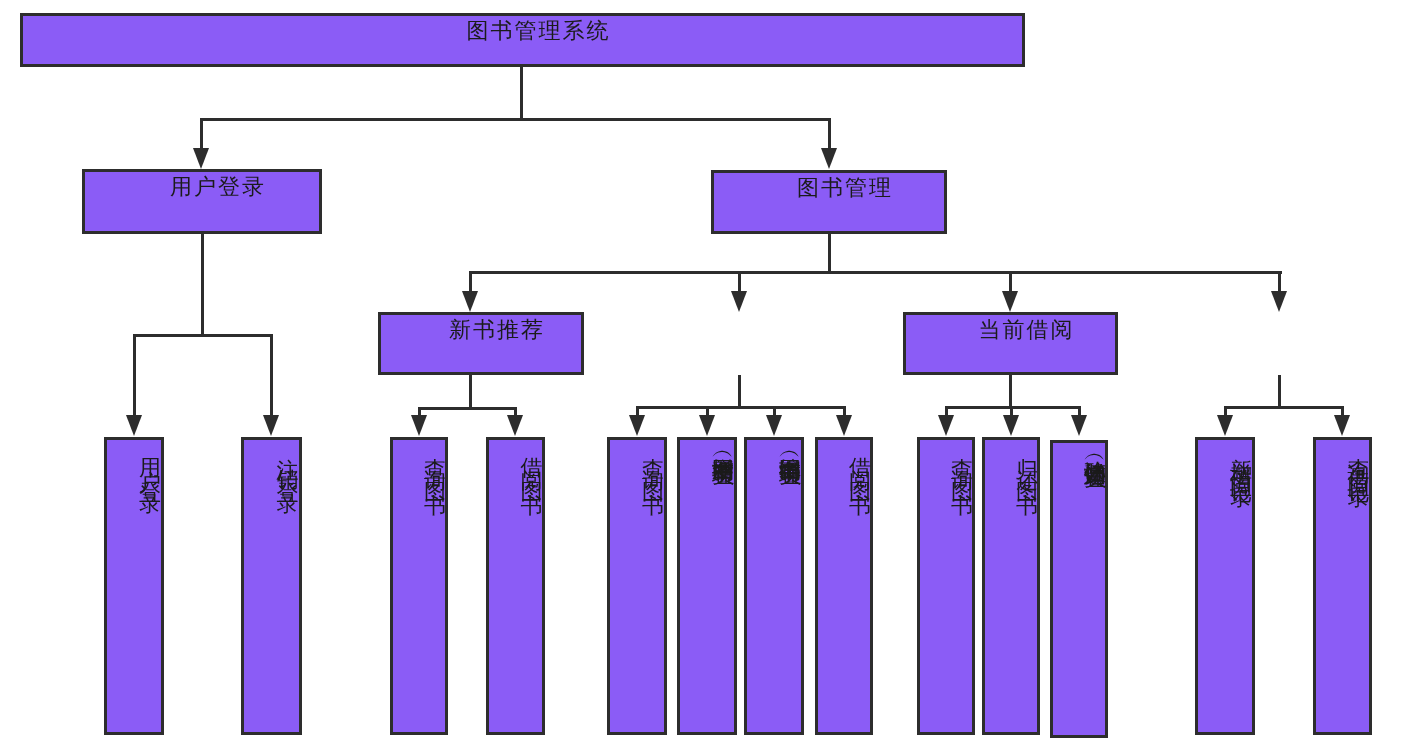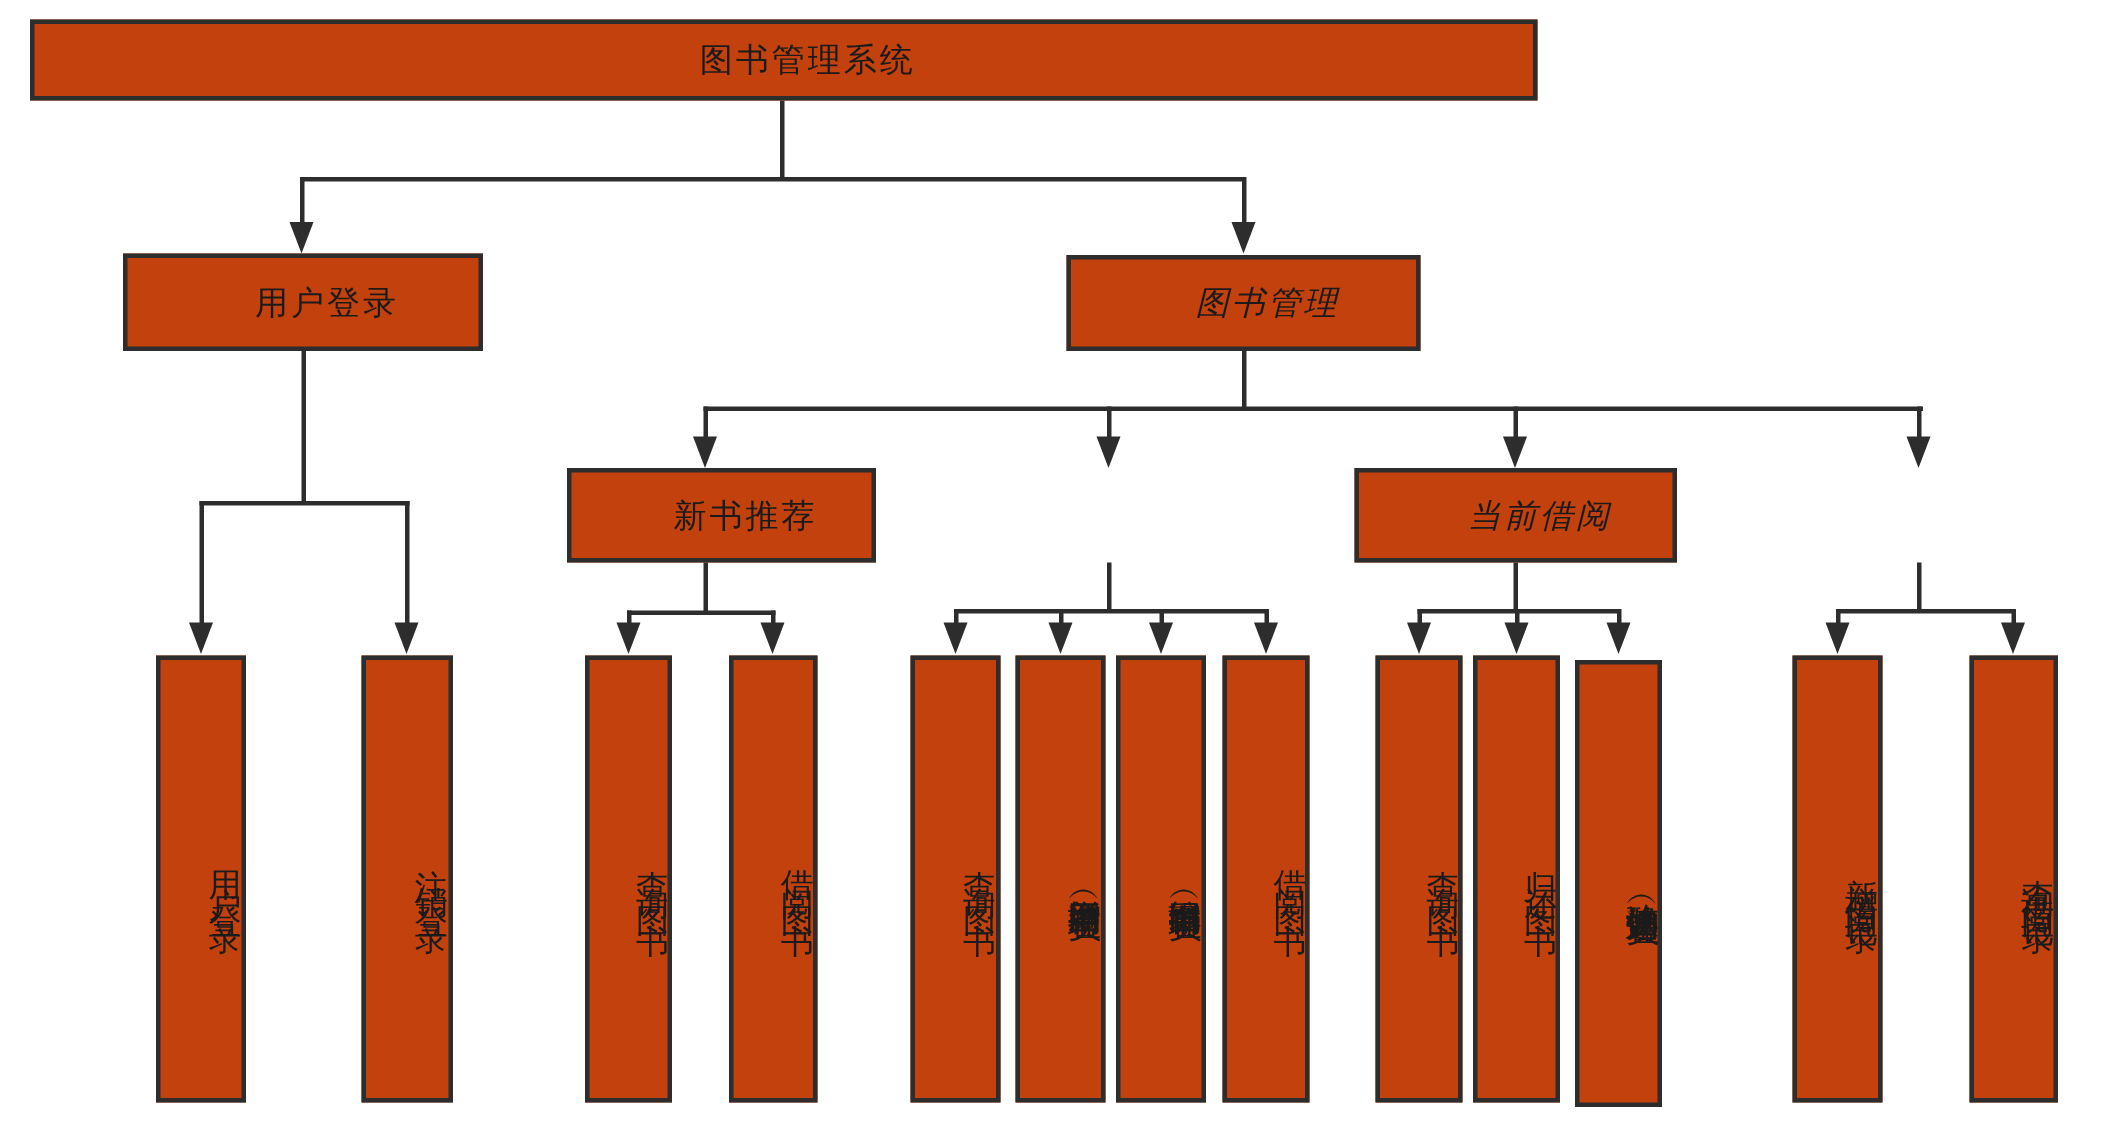--- a/index.html
+++ b/index.html
@@ -1,21 +1,21 @@
 <!DOCTYPE html>
 <html><head>
 <meta charset="utf-8">
 <style>
   html,body { margin:0; padding:0; background:#ffffff; }
   body { width:1405px; height:747px; position:relative; overflow:hidden;
          font-family:"Liberation Sans","DejaVu Sans",sans-serif; }
   .canvas { position:absolute; left:0; top:0; width:1405px; height:747px; background:#ffffff; }
 
-  .box { position:absolute; background:#c2410c; border:3px solid #2d2d2d; box-sizing:border-box;
-         display:flex; align-items:center; justify-content:center; color:#1b1b1b; z-index:2;padding-left:32px; }
+  .box { position:absolute; background:#8b5cf6; border:3px solid #2d2d2d; box-sizing:border-box;
+         display:flex; align-items:flex-start; justify-content:center; color:#1b1b1b; z-index:2;padding-left:32px; }
   .hbox { font-size:22px; letter-spacing:2px; white-space:nowrap; }
   .leaf { font-size:22px; }
   .leaf .vtxt { writing-mode:vertical-rl; text-orientation:mixed; line-height:1.0; }
   .ls4 { letter-spacing:12px; }
   .ls6 { letter-spacing:6px; }
   .ls9 { letter-spacing:1px; }
 
   .vline, .hline { position:absolute; background:#2d2d2d; z-index:1; }
   .vline { width:3px; }
   .hline { height:3px; }
@@ -38,21 +38,21 @@
   <div class="vline" style="left:520px; top:67px; height:51px;"></div>
   <div class="hline" style="left:200px; top:118px; width:630px;"></div>
   <div class="vline" style="left:200px; top:118px; height:32px;"></div>
   <div class="arrow" style="left:193px; top:148px;"></div>
   <div class="vline" style="left:828px; top:118px; height:32px;"></div>
   <div class="arrow" style="left:821px; top:148px;"></div>
 
   <div class="box hbox" style="left:82px; top:169px; width:240px; height:65px;">
     <span>用户登录</span>
   </div>
-  <div class="box hbox" style="left:711px; top:170px; width:236px; height:64px;font-style:italic;">
+  <div class="box hbox" style="left:711px; top:170px; width:236px; height:64px;">
     <span>图书管理</span>
   </div>
 
   <div class="vline" style="left:201px; top:234px; height:102px;"></div>
   <div class="hline" style="left:133px; top:334px; width:140px;"></div>
   <div class="vline" style="left:133px; top:334px; height:84px;"></div>
   <div class="arrow" style="left:126px; top:415px;"></div>
   <div class="vline" style="left:270px; top:334px; height:84px;"></div>
   <div class="arrow" style="left:263px; top:415px;"></div>
 
@@ -63,21 +63,21 @@
   <div class="vline" style="left:738px; top:271px; height:22px;"></div>
   <div class="arrow" style="left:731px; top:291px;"></div>
   <div class="vline" style="left:1009px; top:271px; height:22px;"></div>
   <div class="arrow" style="left:1002px; top:291px;"></div>
   <div class="vline" style="left:1278px; top:271px; height:22px;"></div>
   <div class="arrow" style="left:1271px; top:291px;"></div>
 
   <div class="box hbox" style="left:378px; top:312px; width:206px; height:63px;">
     <span>新书推荐</span>
   </div>
-  <div class="box hbox" style="left:903px; top:312px; width:215px; height:63px;font-style:italic;">
+  <div class="box hbox" style="left:903px; top:312px; width:215px; height:63px;">
     <span>当前借阅</span>
   </div>
 
   <div class="vline" style="left:469px; top:375px; height:34px;"></div>
   <div class="hline" style="left:418px; top:407px; width:99px;"></div>
   <div class="vline" style="left:418px; top:407px; height:11px;"></div>
   <div class="arrow" style="left:411px; top:415px;"></div>
   <div class="vline" style="left:514px; top:407px; height:11px;"></div>
   <div class="arrow" style="left:507px; top:415px;"></div>
 

